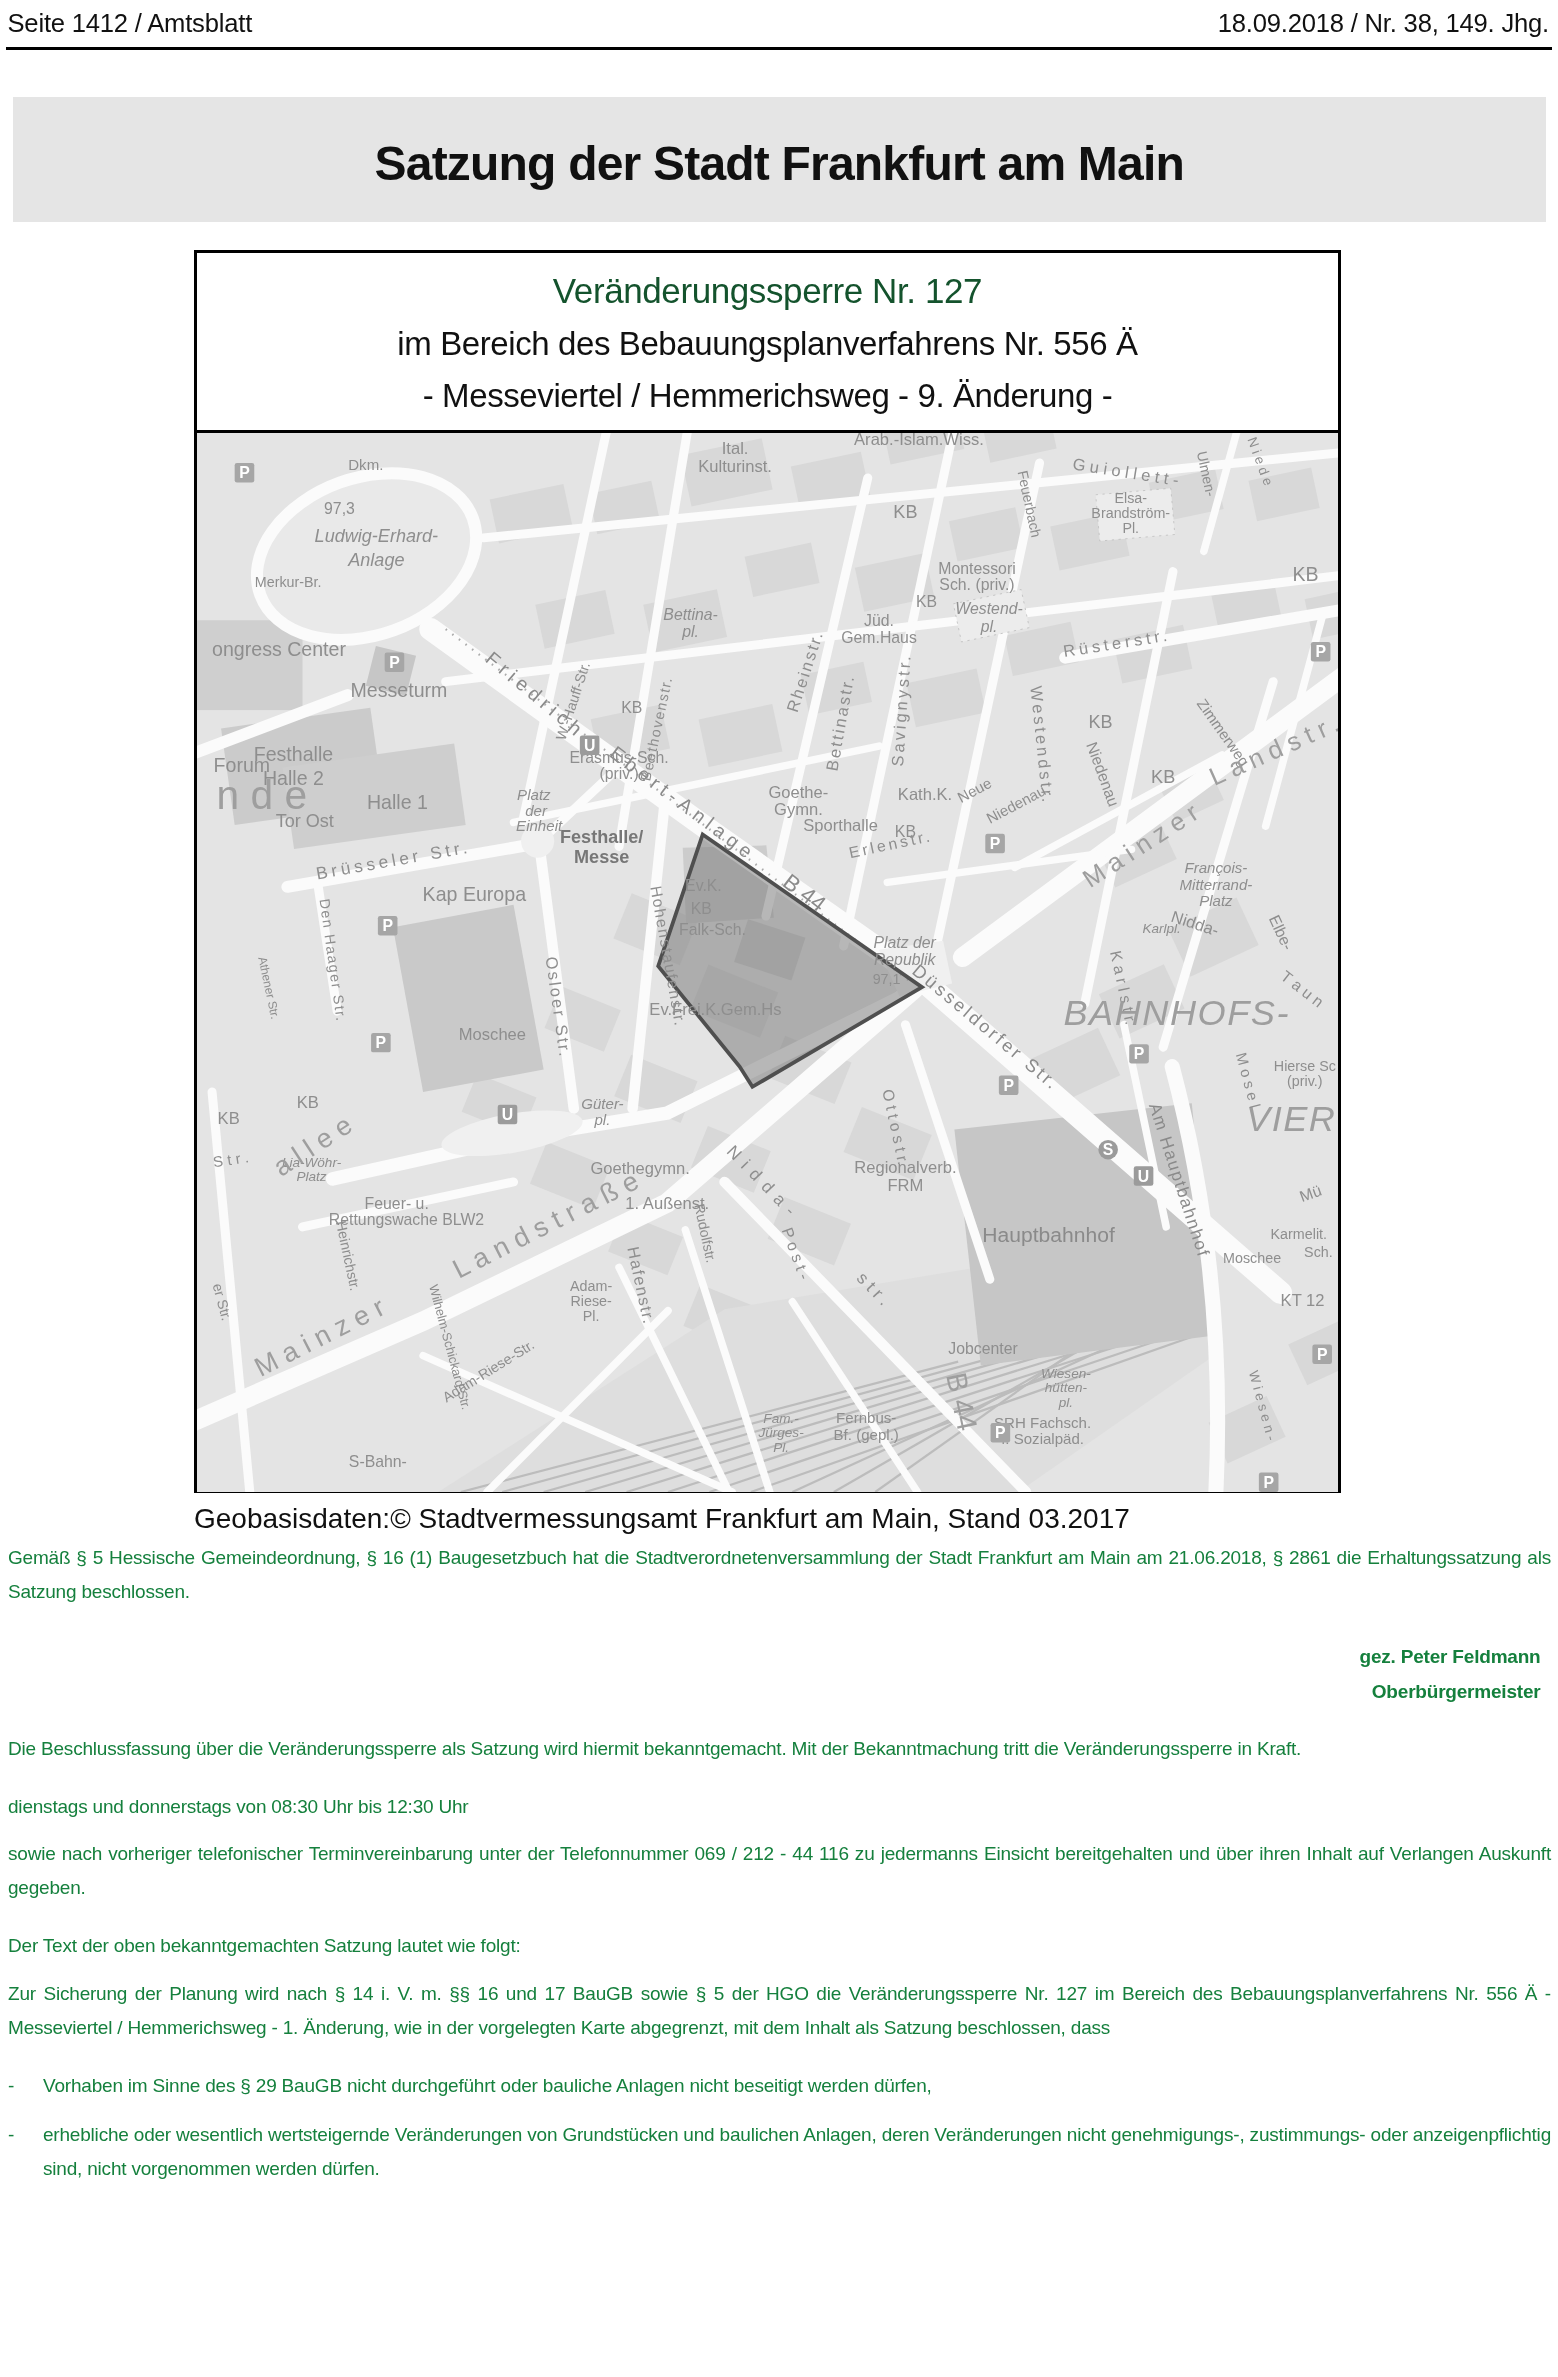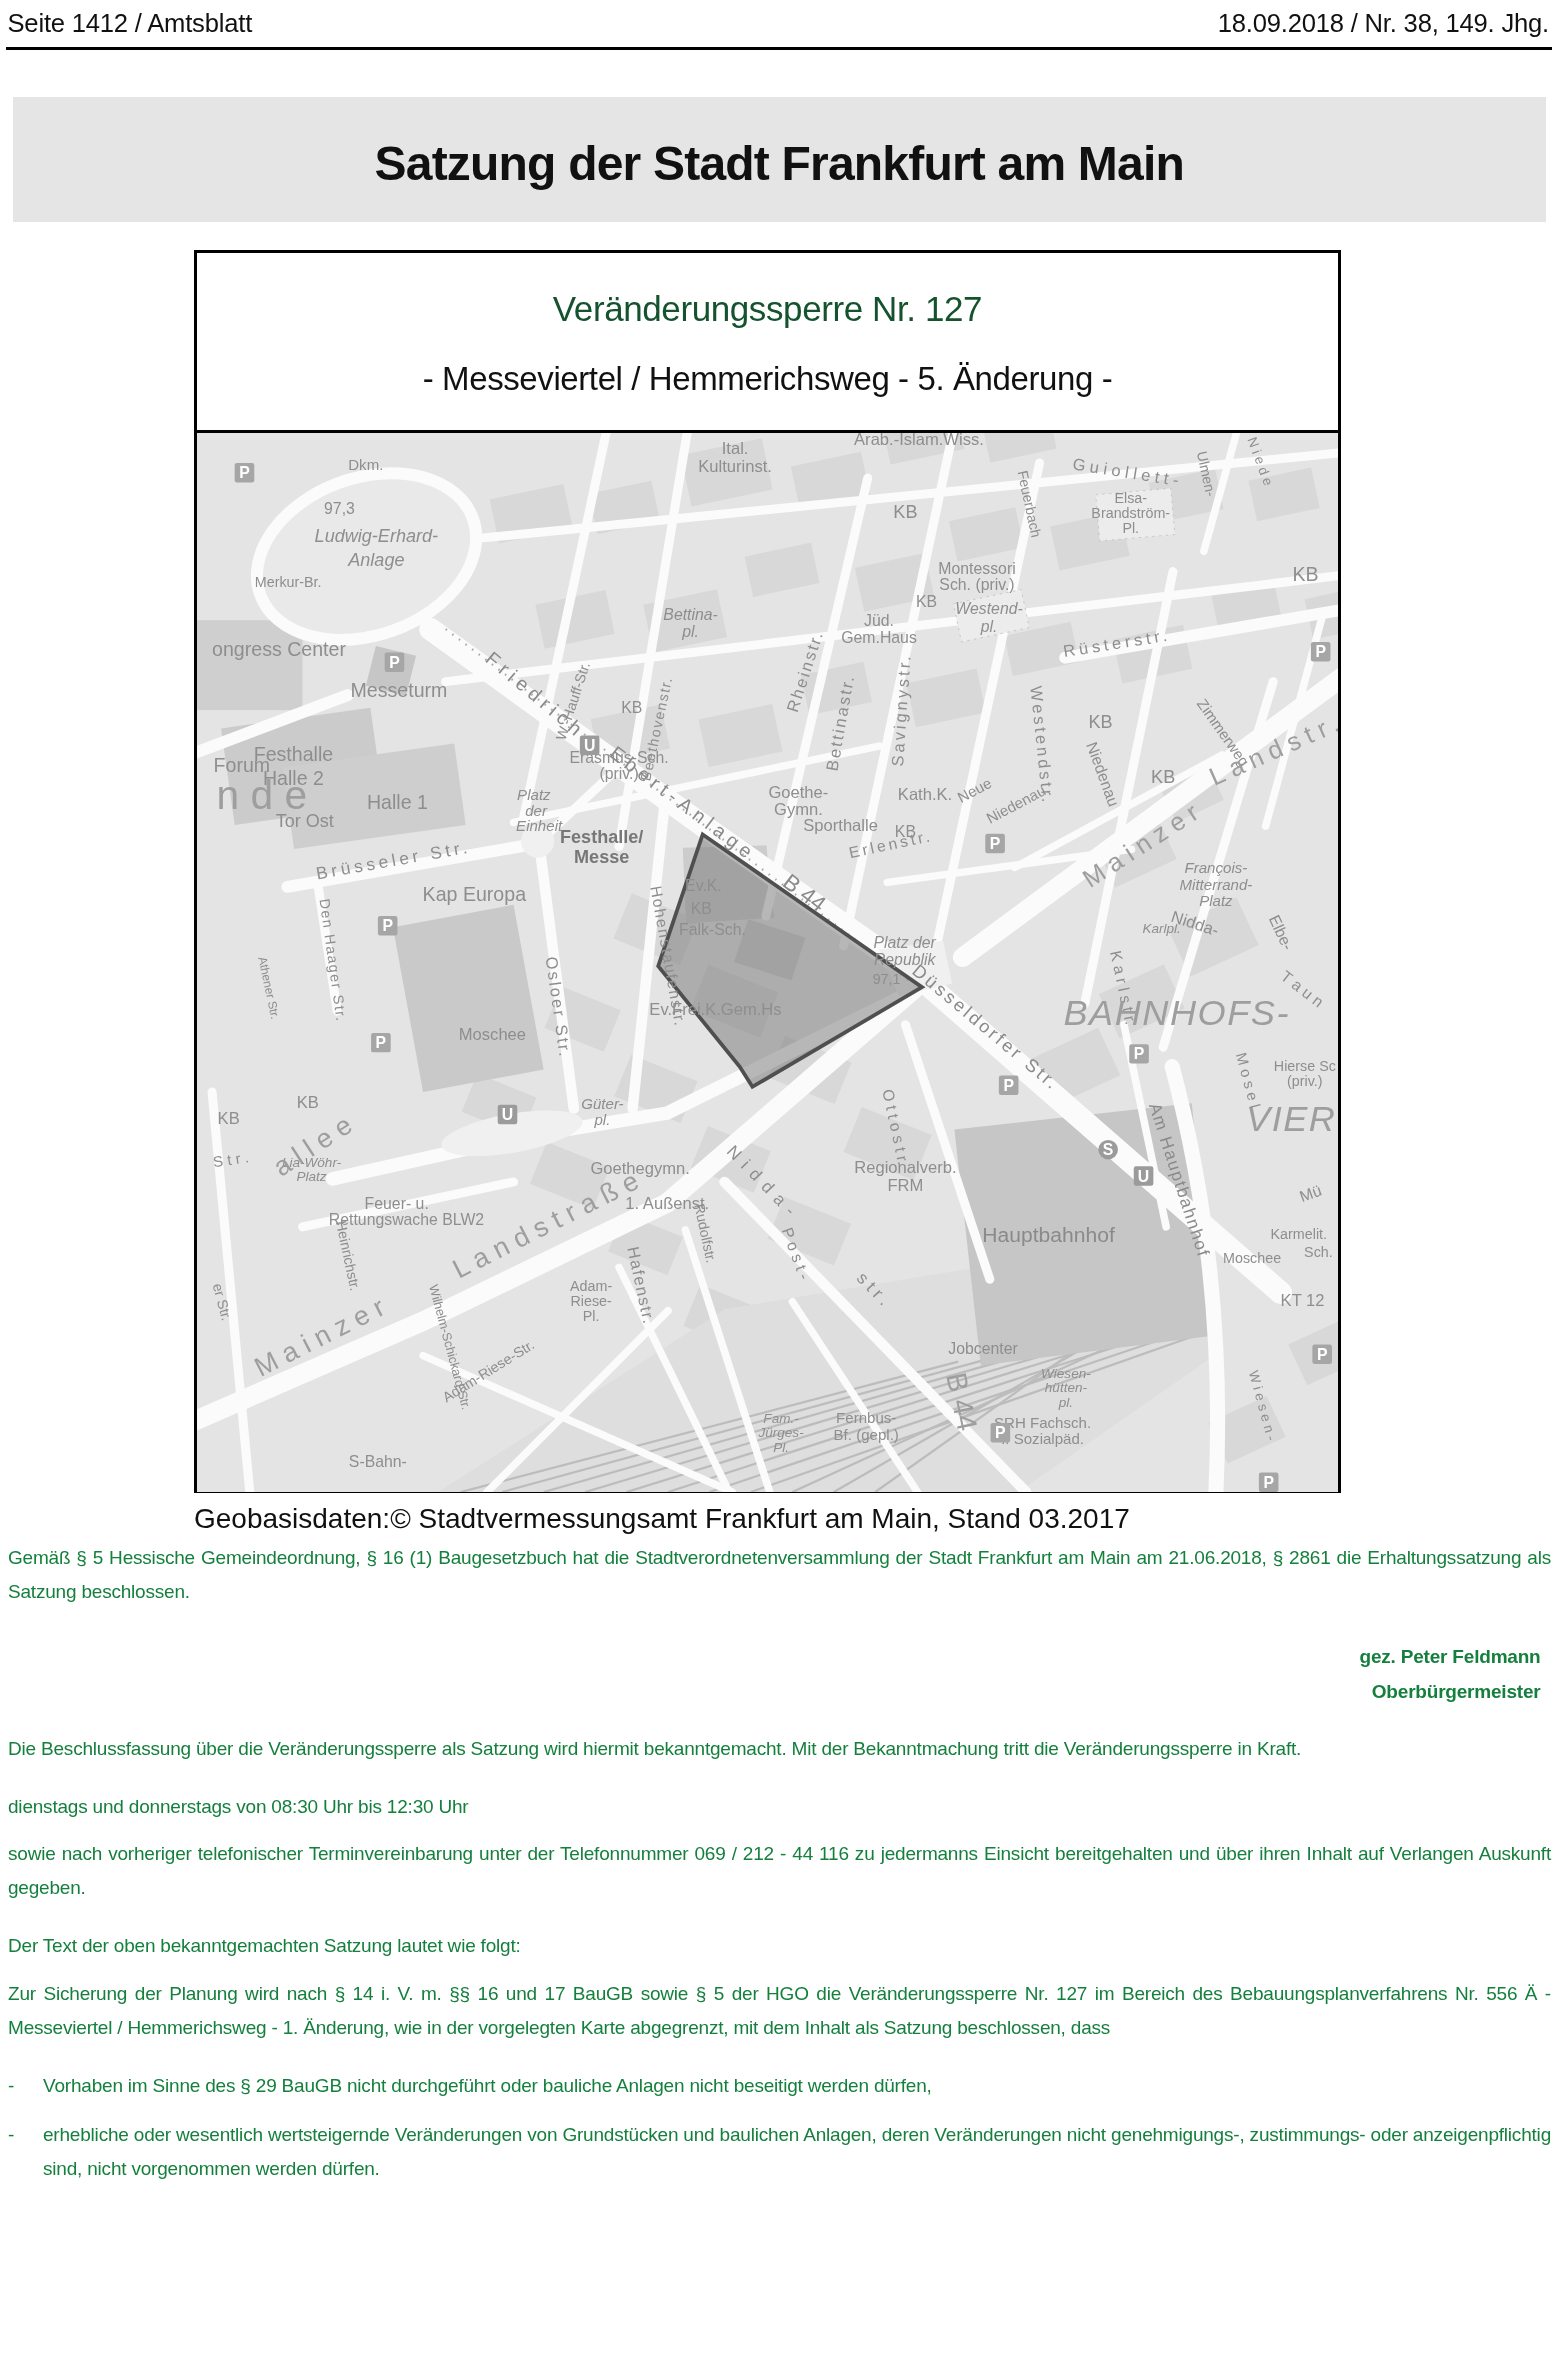--- a/index.html
+++ b/index.html
@@ -46,21 +46,22 @@
   <div id="hdr-right" class="hdr">18.09.2018 / Nr. 38, 149. Jhg.</div>
   <div id="hdr-rule"></div>
 
   <div id="banner">
     <h1>Satzung der Stadt Frankfurt am Main</h1>
   </div>
 
   <div id="map-box">
     <div id="map-titles">
       <div class="t1">Veränderungssperre Nr. 127</div>
-      <div class="t3">- Messeviertel / Hemmerichsweg - 5. Änderung -</div>
+      <div class="t2">im Bereich des Bebauungsplanverfahrens Nr. 556 Ä</div>
+      <div class="t3">- Messeviertel / Hemmerichsweg - 9. Änderung -</div>
     </div>
     <div id="map-wrap">
       <svg id="map-svg" viewBox="0 0 1514 1414" preserveAspectRatio="none">
         <rect x="0" y="0" width="1514" height="1414" fill="#e4e4e4"></rect>
 
         <g fill="#d8d8d8">
           <g transform="rotate(-12 760 250)">
             <rect x="430" y="15" width="100" height="60"></rect>
               <rect x="560" y="35" width="85" height="55"></rect>
             <rect x="690" y="10" width="110" height="70"></rect>

